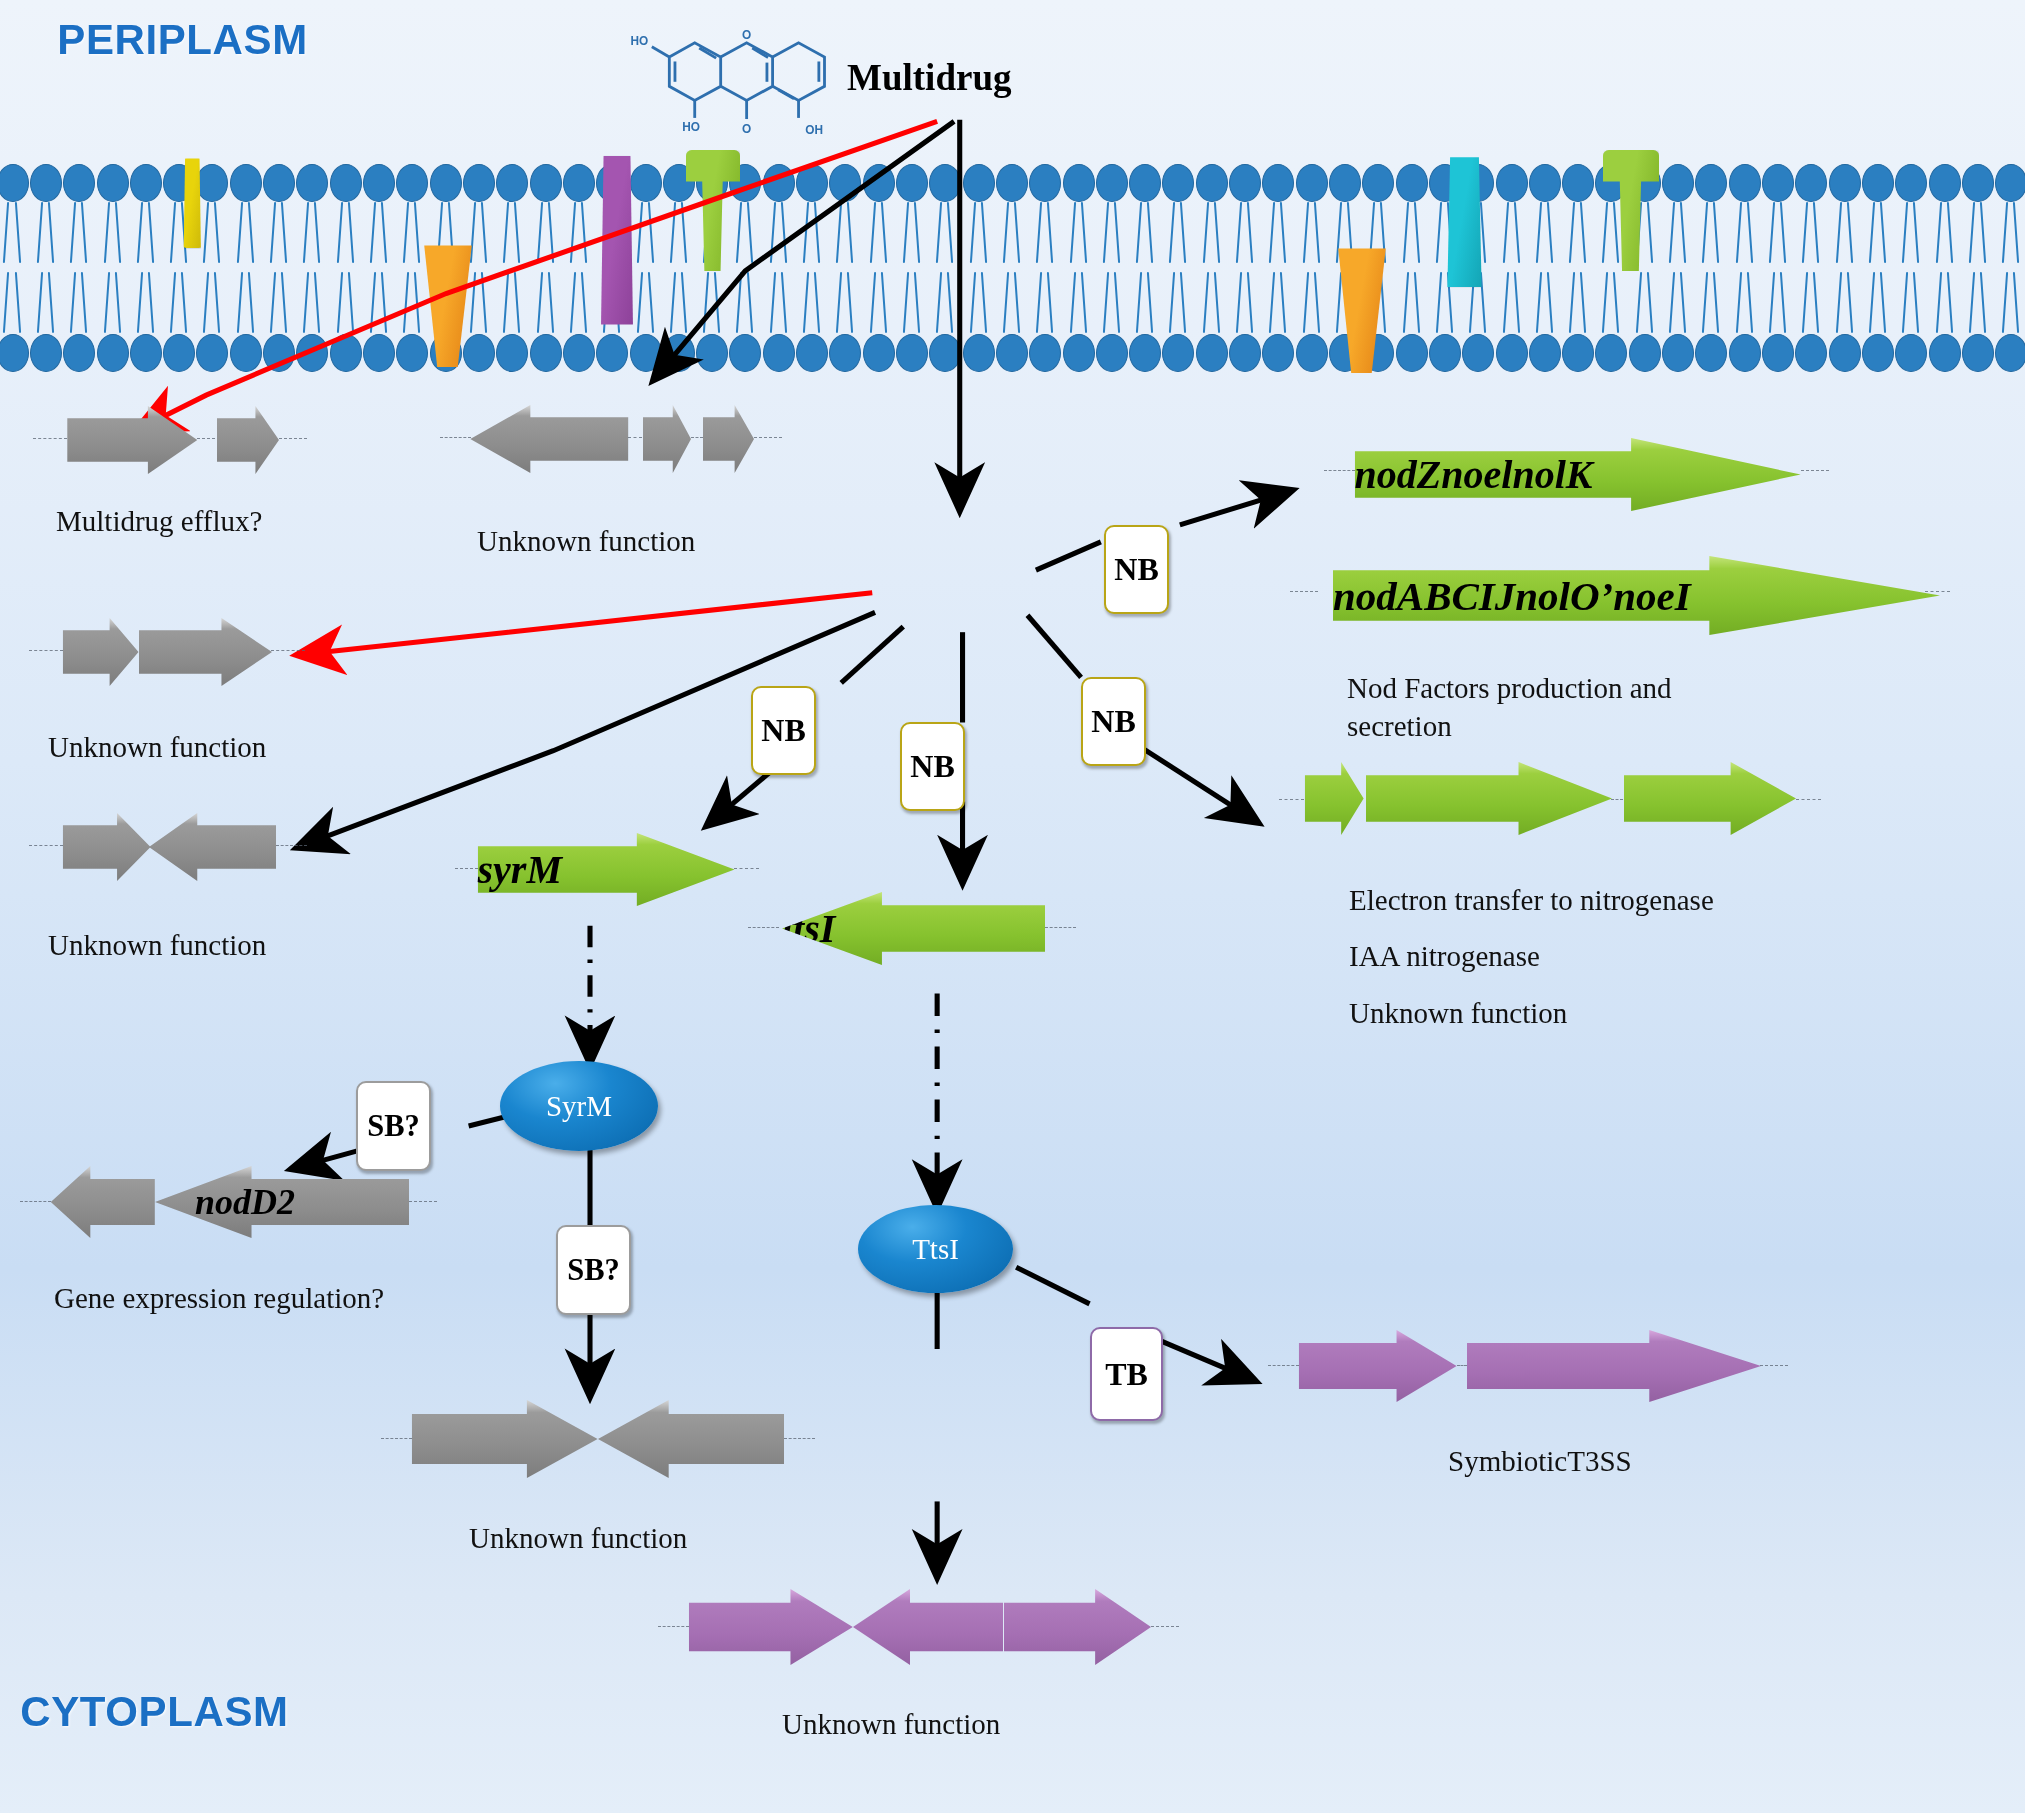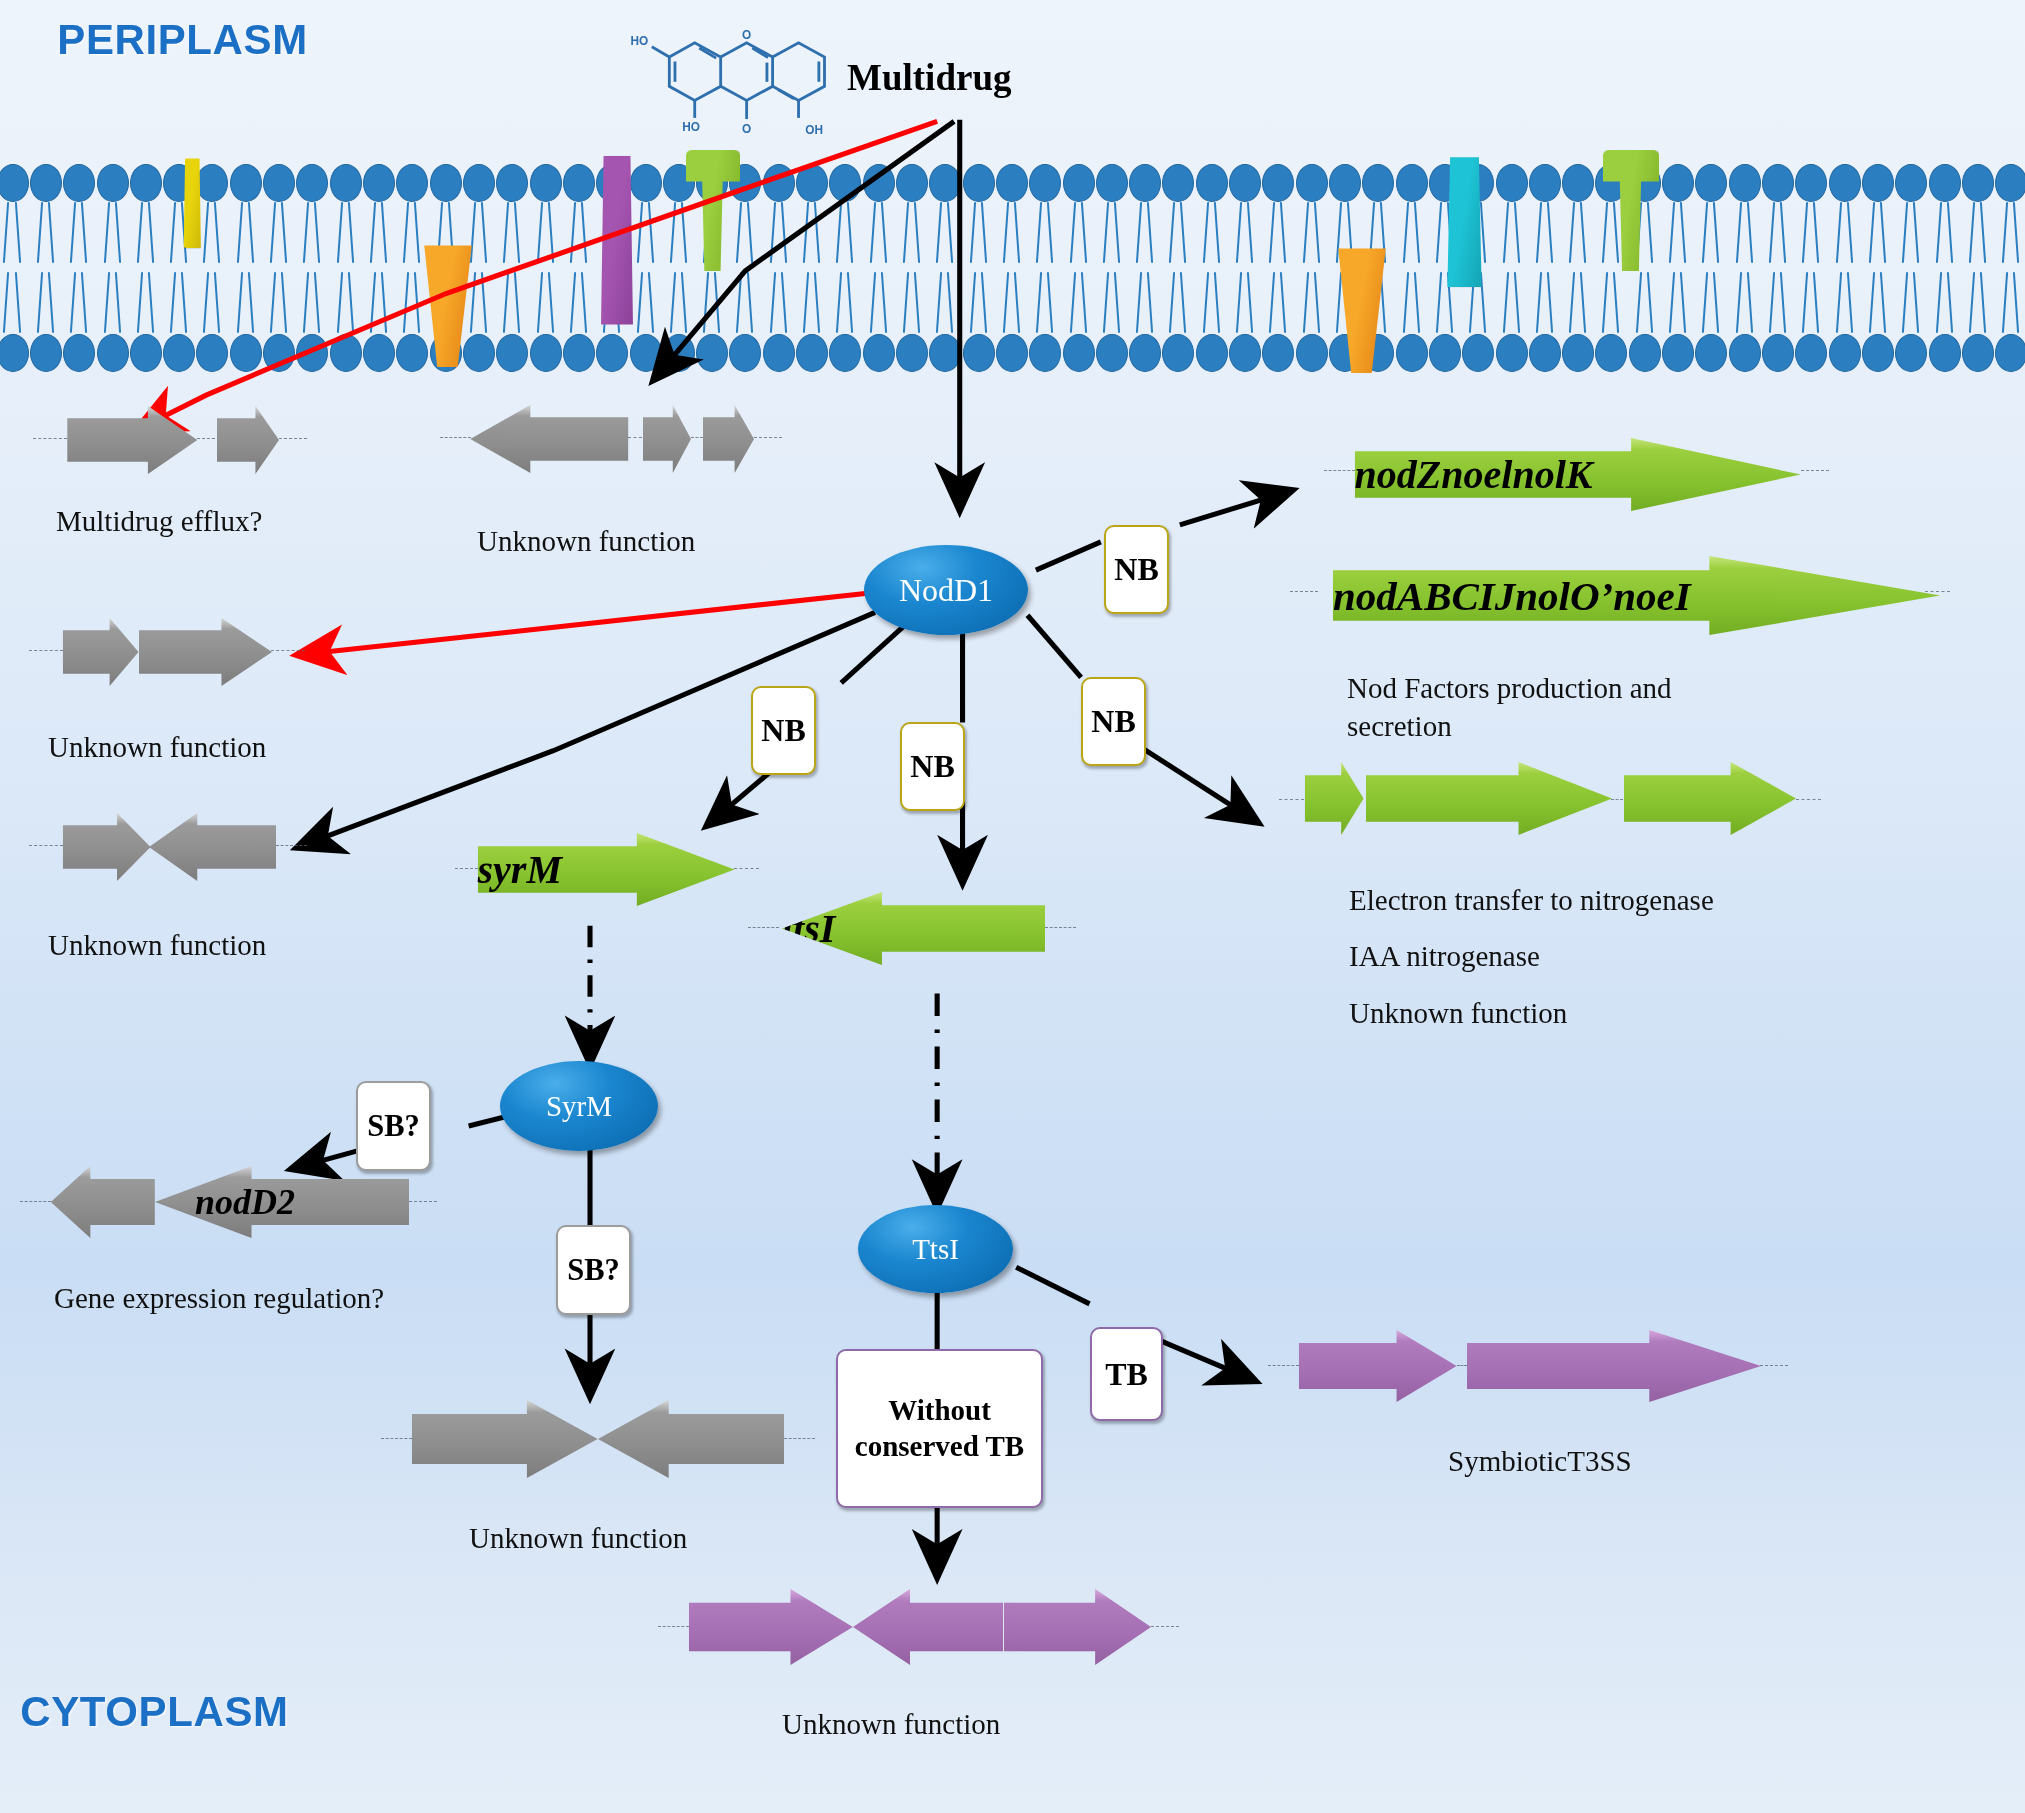--- a/index.html
+++ b/index.html
@@ -1035,21 +1035,20 @@
     <div class="dashline" style="left:-22.6px;top:32px;width:31px;"></div>
     <div class="gene gray g-left" style="left:7.3px;top:0;width:158px;height:68px;"></div>
     <div class="dashline" style="left:165px;top:32px;width:14px;"></div>
     <div class="gene gray g-right" style="left:180px;top:0;width:48px;height:68px;"></div>
     <div class="dashline" style="left:228px;top:32px;width:12.4px;"></div>
     <div class="gene gray g-right" style="left:240px;top:0;width:51px;height:68px;"></div>
     <div class="dashline" style="left:291px;top:32px;width:28px;"></div>
   </div>
   <div class="cap" style="left:477px;top:522px;font-size:29px;">Unknown function</div>
 
-  <div class="node" style="left:864px;top:545px;width:164px;height:90px;font-size:32px;">NodD1</div>
 
   <div class="tagbox nb" style="left:1104px;top:525px;width:61px;height:85px;font-size:32px;">NB</div>
   <div class="tagbox nb" style="left:751px;top:686px;width:61px;height:85px;font-size:32px;">NB</div>
   <div class="tagbox nb" style="left:900px;top:722px;width:61px;height:85px;font-size:32px;">NB</div>
   <div class="tagbox nb" style="left:1081px;top:677px;width:61px;height:85px;font-size:32px;">NB</div>
 
   <div class="abs" style="left:1349px;top:438px;">
     <div class="dashline" style="left:-25.4px;top:32px;width:31px;"></div>
     <div class="gene green g-right" style="left:5.6px;top:0;width:446px;height:73px;">
       <span style="font-size:40px;">nodZnoelnolK</span>
@@ -1117,23 +1116,20 @@
     <div class="gene gray g-right" style="left:5.6px;top:0;width:186px;height:78px;"></div>
     <div class="gene gray g-left" style="left:192px;top:0;width:186px;height:78px;"></div>
     <div class="dashline" style="left:378px;top:38px;width:31px;"></div>
   </div>
   <div class="cap" style="left:469px;top:1519px;font-size:29px;">Unknown function</div>
 
   <div class="node" style="left:858px;top:1205px;width:155px;height:88px;font-size:29px;">TtsI</div>
 
   <div class="tagbox tb" style="left:1090px;top:1327px;width:69px;height:90px;font-size:32px;">TB</div>
 
-  <div class="tagbox tb" style="left:836px;top:1349px;width:203px;height:155px;font-size:29px;line-height:1.22;">Without
-conserved
-TB</div>
 
   <div class="abs" style="left:1293px;top:1330px;">
     <div class="dashline" style="left:-25.4px;top:35px;width:31px;"></div>
     <div class="gene purple g-right" style="left:5.6px;top:0;width:158px;height:72px;"></div>
     <div class="dashline" style="left:164px;top:35px;width:10.2px;"></div>
     <div class="gene purple g-right" style="left:174px;top:0;width:294px;height:72px;"></div>
     <div class="dashline" style="left:467px;top:35px;width:28px;"></div>
   </div>
   <div class="cap" style="left:1448px;top:1442px;font-size:29px;">SymbioticT3SS</div>
 

